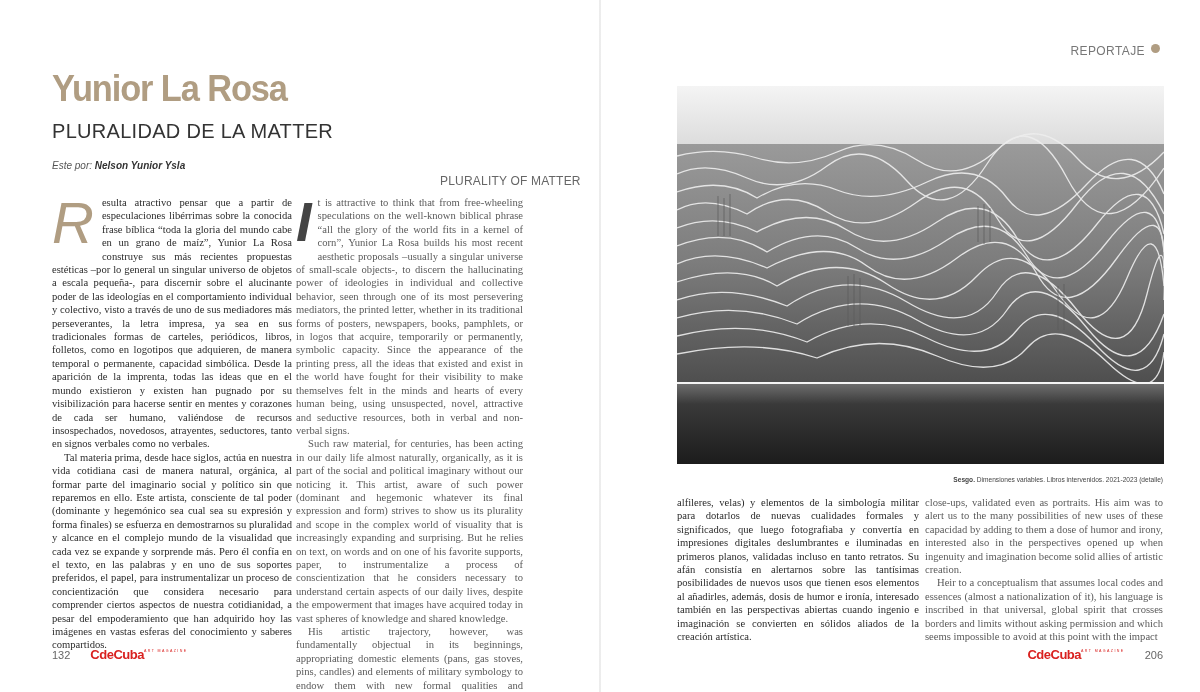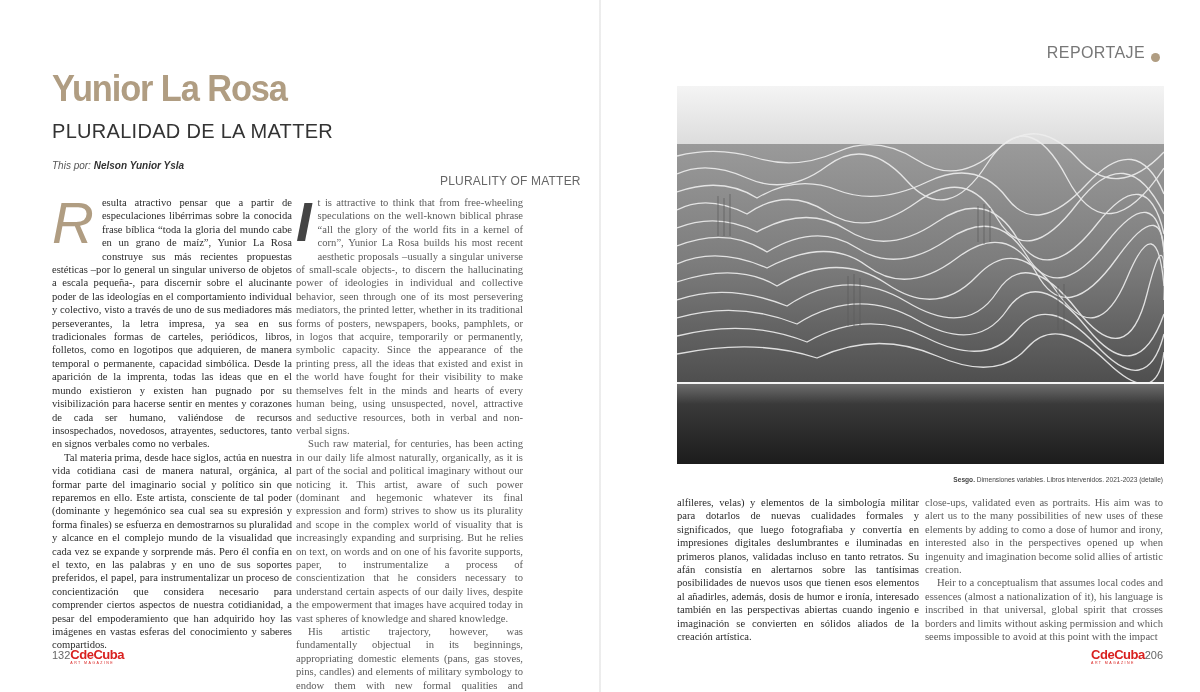--- a/index.html
+++ b/index.html
@@ -2,22 +2,22 @@
 <html><head>
 <meta charset="utf-8">
 <style>
   html, body { margin: 0; padding: 0; }
   body {
     width: 1200px; height: 692px; background: #ffffff; position: relative; overflow: hidden;
     font-family: "Liberation Serif", serif; color: #2b2b2b;
   }
   .spine { position: absolute; left: 599px; top: 0; width: 2px; height: 692px;
     background: linear-gradient(90deg, #f3f3f3, #e6e6e6, #f3f3f3); }
-  .section-tag { position: absolute; right: 40px; top: 44px; display: flex; align-items: flex-end; gap: 6px;
-    font-family: "Liberation Sans", sans-serif; font-size: 16px; letter-spacing: 0.4px; color: #777; }
+  .section-tag { position: absolute; right: 40px; top: 44px; display: flex; align-items: flex-start; gap: 6px;
+    font-family: "Liberation Sans", sans-serif; font-size: 12px; letter-spacing: 0.4px; color: #777; }
   .section-dot { width: 9px; height: 9px; border-radius: 50%; background: #b09d82; display: inline-block; }
   .title { position: absolute; left: 52px; top: 68px; font-family: "Liberation Sans", sans-serif; font-weight: bold;
     font-size: 37px; color: #b09d82; letter-spacing: -1.2px; transform: scaleX(0.93); transform-origin: left; }
   .subtitle { position: absolute; left: 52px; top: 120px; font-family: "Liberation Sans", sans-serif;
     font-size: 20px; color: #333; letter-spacing: 0.3px; }
   .byline { position: absolute; left: 52px; top: 160px; font-family: "Liberation Sans", sans-serif; font-style: italic;
     font-size: 10px; color: #555; }
   .byline b { color: #333; }
   .en-heading { position: absolute; left: 392px; top: 174px; font-family: "Liberation Sans", sans-serif; font-size: 12px;
     color: #666; letter-spacing: 0.2px; margin-left: 48px; }
@@ -27,42 +27,42 @@
   .col1 { left: 52px; top: 196px; width: 240px; color: #2b2b2b; }
   .col2 { left: 296px; top: 196px; width: 227px; color: #5a5a5a; }
   .col3 { left: 677px; top: 496px; width: 242px; color: #2b2b2b; }
   .col4 { left: 925px; top: 496px; width: 238px; color: #5a5a5a; }
   .dropcap-R { float: left; font-family: "Liberation Sans", sans-serif; font-style: italic; font-size: 58px; line-height: 50px;
     color: #b09d82; margin: 2px 8px 0 0; height: 52px; }
   .dropcap-I { float: left; font-family: "Liberation Sans", sans-serif; font-style: italic; font-weight: bold; font-size: 56px;
     line-height: 48px; color: #444; margin: 2px 6px 0 0; height: 52px; }
   .photo { position: absolute; left: 677px; top: 86px; width: 487px; height: 378px; overflow: hidden; background: #888; }
   .caption { position: absolute; right: 37px; top: 476px; font-family: "Liberation Sans", sans-serif; font-size: 6.6px; color: #444; }
-  .folio { position: absolute; top: 649px; display: flex; align-items: flex-start; gap: 0; }
+  .folio { position: absolute; top: 649px; display: flex; align-items: flex-start; gap: 20px; }
   .folio-left { left: 52px; }
   .folio-right { right: 37px; }
   .pnum { font-family: "Liberation Sans", sans-serif; font-size: 11px; color: #666; line-height: 12px; }
-  .logo { display: flex; flex-direction: column; align-items: flex-start; }
+  .logo { display: flex; flex-direction: row; align-items: flex-start; }
   .logo-main { font-family: "Liberation Sans", sans-serif; font-weight: bold; font-size: 13px; color: #d9211f; line-height: 12px; letter-spacing: -0.5px; }
   .logo-sub { font-family: "Liberation Sans", sans-serif; font-size: 3.6px; color: #d9211f; letter-spacing: 1.4px; line-height: 5px; }
 </style>
 </head>
 <body>
 
 <div class="spine"></div>
 
 <div class="section-tag">
   <span>REPORTAJE</span>
   <span class="section-dot"></span>
 </div>
 
 <div class="title">Yunior La Rosa</div>
 <div class="subtitle">PLURALIDAD DE LA MATTER</div>
 <div class="byline">
-  <span>This por:</span>
+  <span>Este por:</span>
   <b>Nelson Yunior Ysla</b>
 </div>
 <div class="en-heading">PLURALITY OF MATTER</div>
 
 <div class="col col1">
   <p class="first"><span class="dropcap-R">R</span><span>esulta atractivo pensar que a partir de especulaciones libérrimas sobre la conocida frase bíblica “toda la gloria del mundo cabe en un grano de maíz”, Yunior La Rosa construye sus más recientes propuestas estéticas –por lo general un singular universo de objetos a escala pequeña-, para discernir sobre el alucinante poder de las ideologías en el comportamiento individual y colectivo, visto a través de uno de sus mediadores más perseverantes, la letra impresa, ya sea en sus tradicionales formas de carteles, periódicos, libros, folletos, como en logotipos que adquieren, de manera temporal o permanente, capacidad simbólica. Desde la aparición de la imprenta, todas las ideas que en el mundo existieron y existen han pugnado por su visibilización para hacerse sentir en mentes y corazones de cada ser humano, valiéndose de recursos insospechados, novedosos, atrayentes, seductores, tanto en signos verbales como no verbales.</span></p>
   <p>Tal materia prima, desde hace siglos, actúa en nuestra vida cotidiana casi de manera natural, orgánica, al formar parte del imaginario social y político sin que reparemos en ello. Este artista, consciente de tal poder (dominante y hegemónico sea cual sea su expresión y forma finales) se esfuerza en demostrarnos su pluralidad y alcance en el complejo mundo de la visualidad que cada vez se expande y sorprende más. Pero él confía en el texto, en las palabras y en uno de sus soportes preferidos, el papel, para instrumentalizar un proceso de concientización que considera necesario para comprender ciertos aspectos de nuestra cotidianidad, a pesar del empoderamiento que han adquirido hoy las imágenes en vastas esferas del conocimiento y saberes compartidos.</p>
 </div>
 
 <div class="col col2">
@@ -124,21 +124,21 @@
 </div>
 <div class="caption">
   <b>Sesgo.</b><span> Dimensiones variables. Libros intervenidos. 2021-2023 (detalle)</span>
 </div>
 
 <div class="col col3">
   <p class="first">alfileres, velas) y elementos de la simbología militar para dotarlos de nuevas cualidades formales y significados, que luego fotografiaba y convertía en impresiones digitales deslumbrantes e iluminadas en primeros planos, validadas incluso en tanto retratos. Su afán consistía en alertarnos sobre las tantísimas posibilidades de nuevos usos que tienen esos elementos al añadirles, además, dosis de humor e ironía, interesado también en las perspectivas abiertas cuando ingenio e imaginación se convierten en sólidos aliados de la creación artística.</p>
 </div>
 
 <div class="col col4">
-  <p class="first">close-ups, validated even as portraits. His aim was to alert us to the many possibilities of new uses of these elements by adding to como a dose of humor and irony, interested also in the perspectives opened up when ingenuity and imagination become solid allies of artistic creation.</p>
+  <p class="first">close-ups, validated even as portraits. His aim was to alert us to the many possibilities of new uses of these capacidad by adding to them a dose of humor and irony, interested also in the perspectives opened up when ingenuity and imagination become solid allies of artistic creation.</p>
   <p>Heir to a conceptualism that assumes local codes and essences (almost a nationalization of it), his language is inscribed in that universal, global spirit that crosses borders and limits without asking permission and which seems impossible to avoid at this point with the impact</p>
 </div>
 
 <div class="folio folio-left">
   <span class="pnum">132</span>
   <div class="logo">
     <span class="logo-main">CdeCuba</span>
     <span class="logo-sub">ART MAGAZINE</span>
   </div>
 </div>

